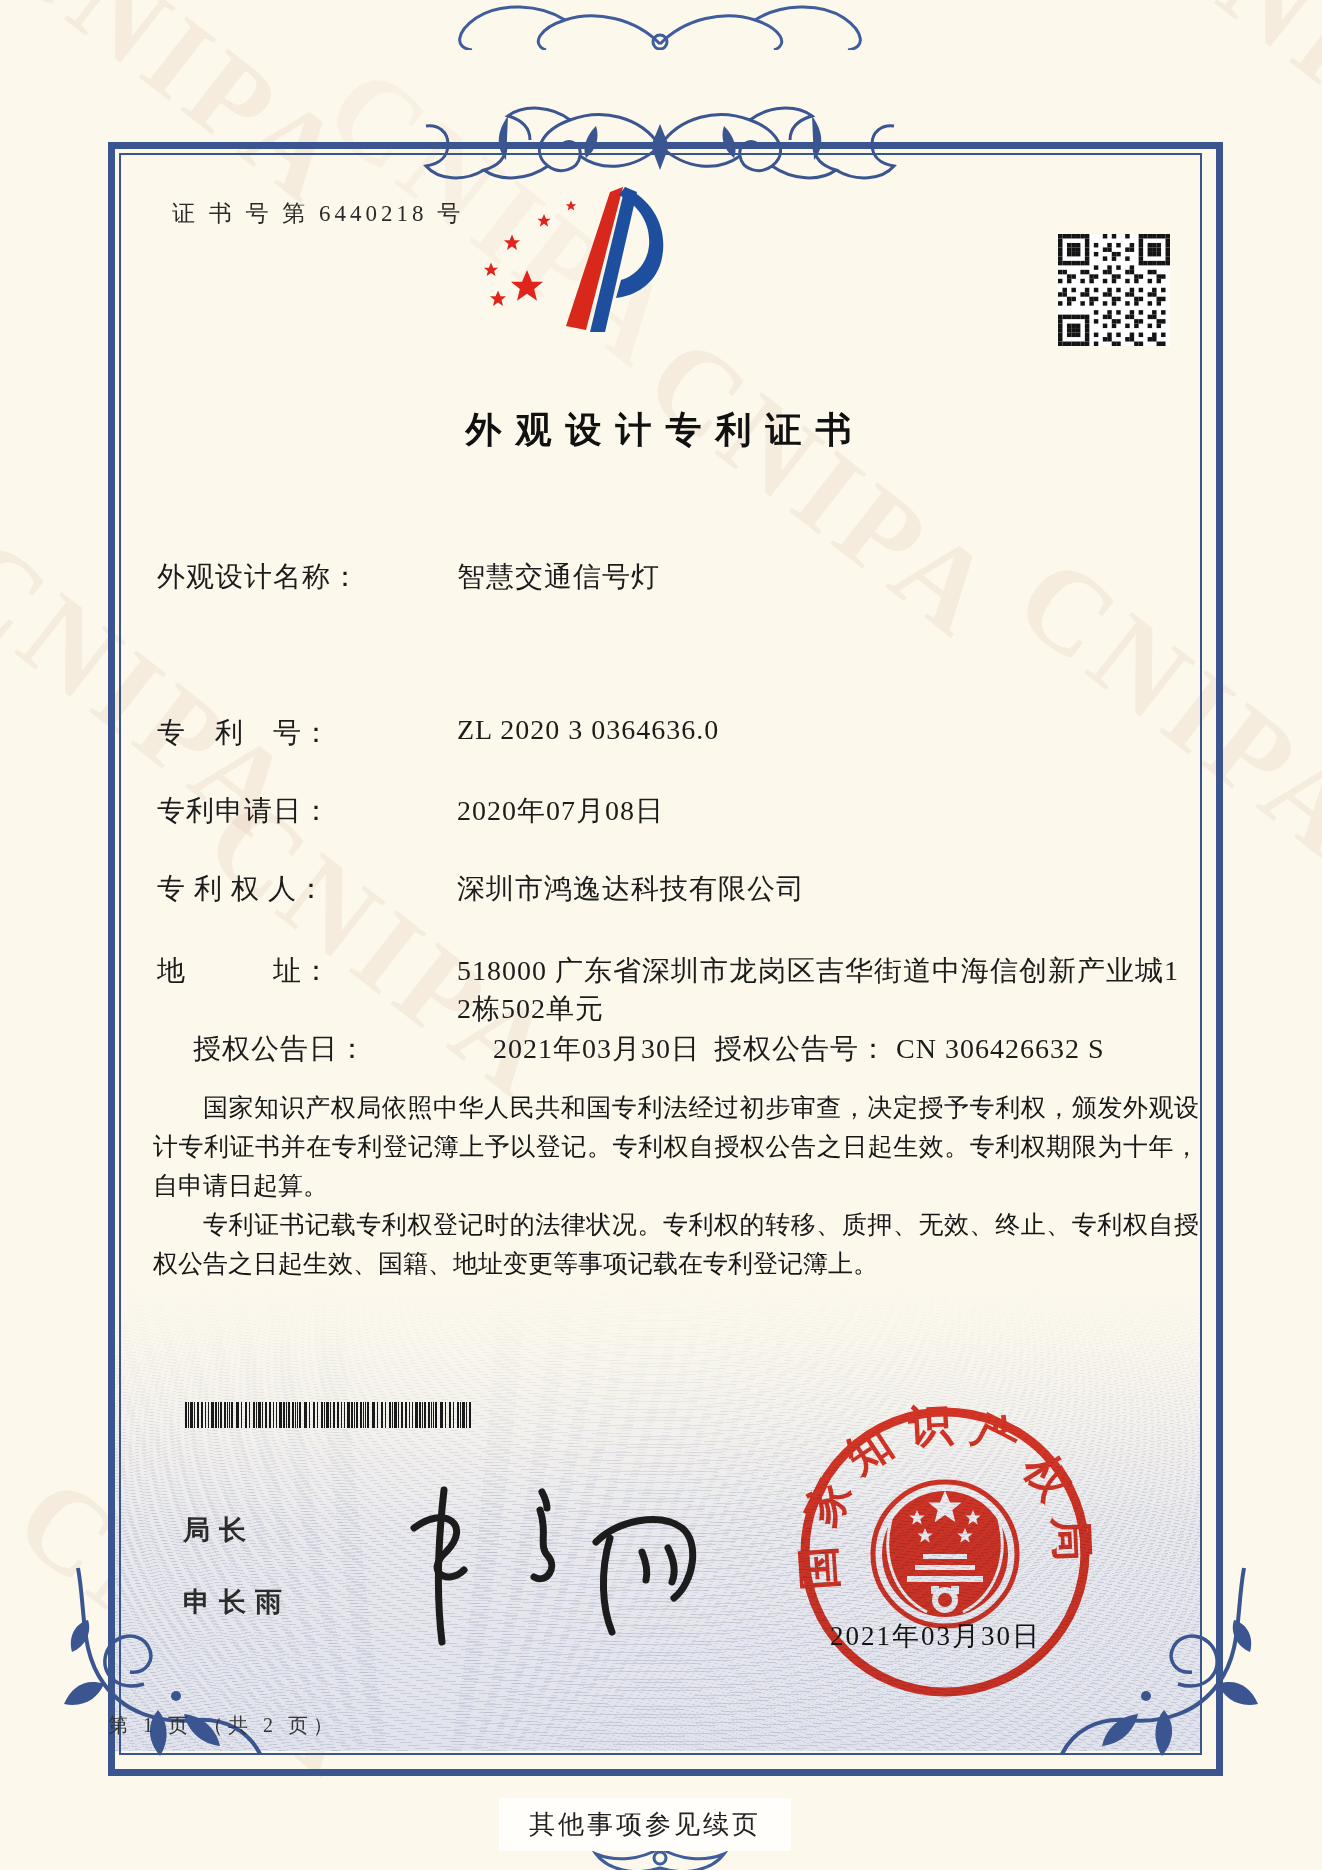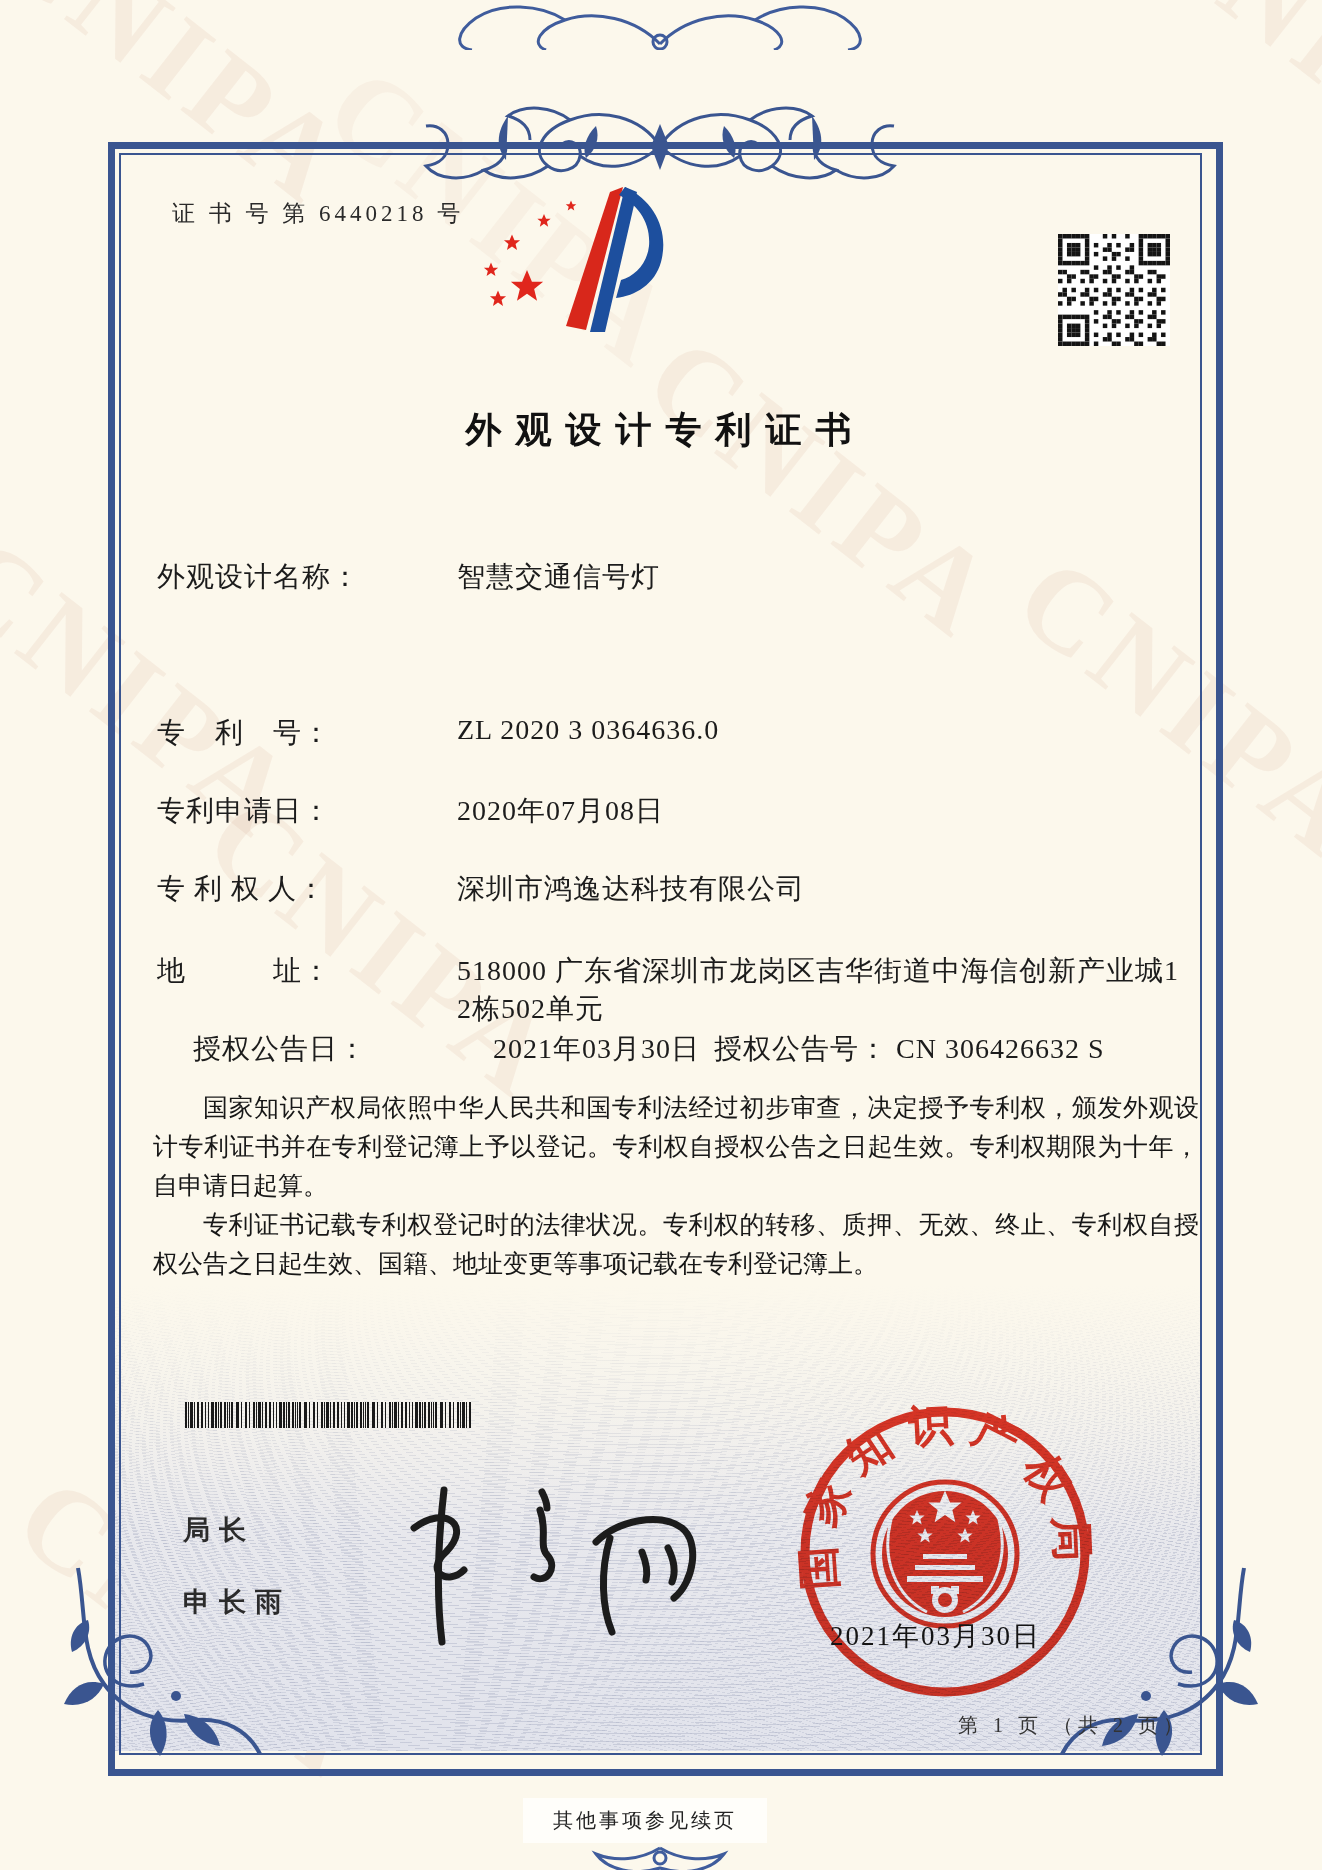--- a/index.html
+++ b/index.html
@@ -35,24 +35,24 @@
       white-space:nowrap;z-index:5;}
   .frow .val{position:absolute;left:300px;top:0;}
   .frow .val2{position:absolute;left:300px;top:38px;}
   .grant2{position:absolute;left:521px;top:0;}
   .bodytext{position:absolute;left:153px;top:1088px;width:1046px;font-size:25px;line-height:39px;
       text-align:justify;color:#171717;z-index:5;}
   .bodytext p{margin:0;text-indent:2em;}
   .signlabel{position:absolute;left:183px;font-size:27px;letter-spacing:9px;color:#2b2b2b;
       font-family:"Liberation Sans","DejaVu Sans",sans-serif;font-weight:600;z-index:5;}
   .sealdate{position:absolute;left:830px;top:1618px;font-size:27px;letter-spacing:2px;color:#141414;z-index:6;}
-  .pageinfo{position:absolute;left:108px;top:1712px;width:1080px;text-align:right;font-size:20px;
+  .pageinfo{position:absolute;left:108px;top:1712px;width:1080px;text-align:left;font-size:20px;
       letter-spacing:5px;color:#333;z-index:5;}
   .note{position:absolute;left:645px;top:1798px;transform:translateX(-50%);background:#fffefa;
-      padding:9px 30px;font-size:20px;letter-spacing:3px;color:#222;z-index:5;white-space:nowrap;}
+      padding:9px 30px;font-size:26px;letter-spacing:3px;color:#222;z-index:5;white-space:nowrap;}
 
   .qrbox{position:absolute;left:1058px;top:234px;width:112px;height:112px;background:#fff;
       padding:0;z-index:5;}
   .barcode{position:absolute;left:185px;top:1402px;width:292px;height:26px;z-index:5;}
   .logo{position:absolute;left:478px;top:180px;width:190px;height:155px;z-index:5;}
   .sig{position:absolute;left:380px;top:1476px;width:330px;height:178px;z-index:5;}
   .seal{position:absolute;left:795px;top:1402px;width:300px;height:300px;z-index:5;
       mix-blend-mode:multiply;opacity:.95;}
   .orn{position:absolute;z-index:4;pointer-events:none;}
 </style>

